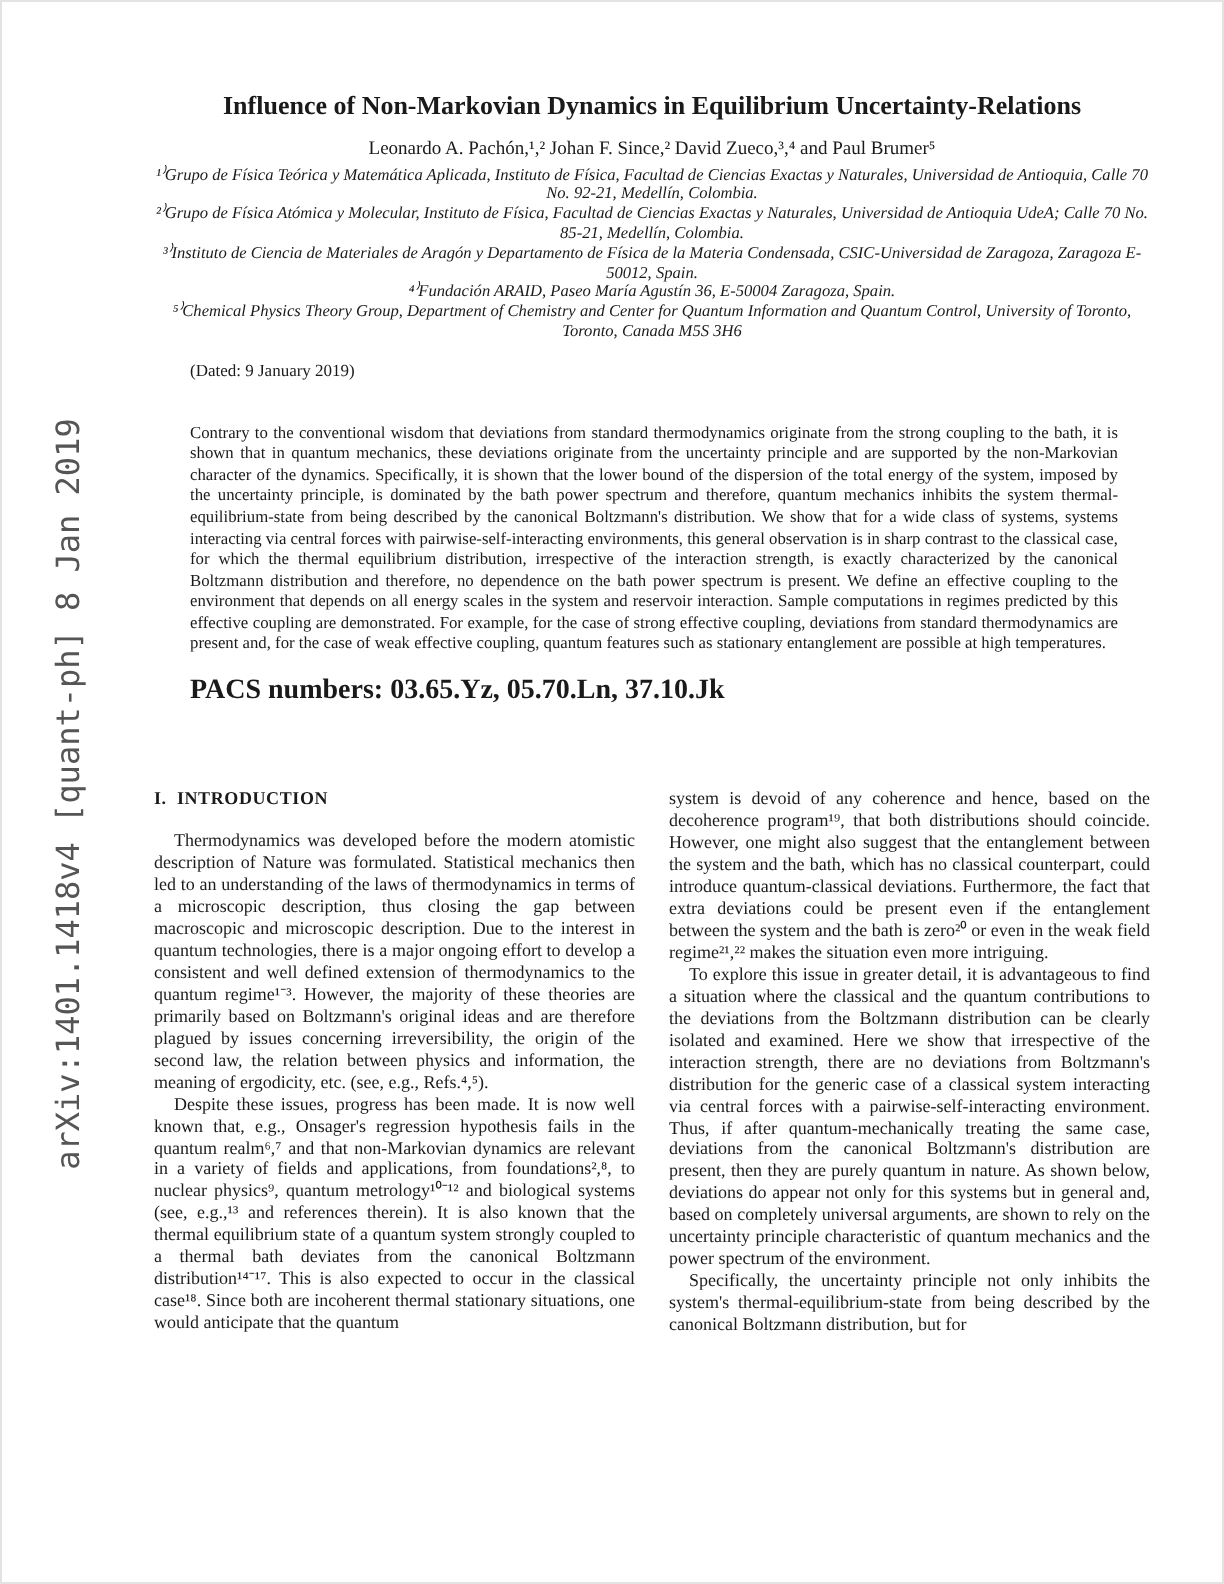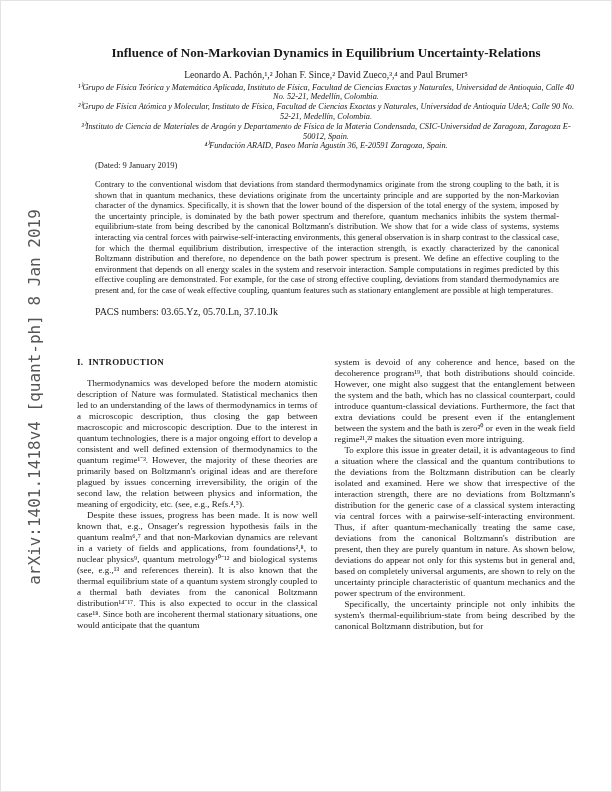--- a/index.html
+++ b/index.html
@@ -43,32 +43,33 @@
   }
   .affiliations {
     margin-top: 3px;
     font-size: 8.3px;
     font-style: italic;
     line-height: 1.18;
   }
   .affil { text-align: center; }
   .dated {
     font-size: 8.5px;
-    margin: 9px 0 10px 18px;
+    margin: 9px 0 22px 18px;
   }
   .abstract {
     font-size: 8.4px;
     line-height: 1.26;
     text-align: justify;
     margin: 0 16px 10px 18px;
     hyphens: auto;
   }
   .pacs {
-    font-size: 10px;
+    font-size: 14px;
     margin: 0 0 40px 18px;
+    font-weight: bold;
   }
   .columns {
     display: flex;
     gap: 17px;
   }
   .col {
     width: 241px;
     font-size: 9px;
     line-height: 1.22;
     text-align: justify;
@@ -90,24 +91,25 @@
 
   <div class="arxiv-banner">arXiv:1401.1418v4 [quant-ph] 8 Jan 2019</div>
 
   <div class="content">
 
     <h1 class="title">Influence of Non-Markovian Dynamics in Equilibrium Uncertainty-Relations</h1>
 
     <div class="authors">Leonardo A. Pachón,¹,² Johan F. Since,² David Zueco,³,⁴ and Paul Brumer⁵</div>
 
     <div class="affiliations">
-      <p class="affil">¹⁾Grupo de Física Teórica y Matemática Aplicada, Instituto de Física, Facultad de Ciencias Exactas y Naturales, Universidad de Antioquia, Calle 40 No. 52-21, Medellín, Colombia.</p>
-      <p class="affil">²⁾Grupo de Física Atómica y Molecular, Instituto de Física, Facultad de Ciencias Exactas y Naturales, Universidad de Antioquia UdeA; Calle 90 No. 52-21, Medellín, Colombia.</p>
+      <p class="affil">¹⁾Grupo de Física Teórica y Matemática Aplicada, Instituto de Física, Facultad de Ciencias Exactas y Naturales, Universidad de Antioquia, Calle 70 No. 92-21, Medellín, Colombia.</p>
+      <p class="affil">²⁾Grupo de Física Atómica y Molecular, Instituto de Física, Facultad de Ciencias Exactas y Naturales, Universidad de Antioquia UdeA; Calle 70 No. 85-21, Medellín, Colombia.</p>
       <p class="affil">³⁾Instituto de Ciencia de Materiales de Aragón y Departamento de Física de la Materia Condensada, CSIC-Universidad de Zaragoza, Zaragoza E-50012, Spain.</p>
-      <p class="affil">⁴⁾Fundación ARAID, Paseo María Agustín 36, E-20591 Zaragoza, Spain.</p>
+      <p class="affil">⁴⁾Fundación ARAID, Paseo María Agustín 36, E-50004 Zaragoza, Spain.</p>
+      <p class="affil">⁵⁾Chemical Physics Theory Group, Department of Chemistry and Center for Quantum Information and Quantum Control, University of Toronto, Toronto, Canada M5S 3H6</p>
     </div>
 
     <p class="dated">(Dated: 9 January 2019)</p>
 
     <p class="abstract">Contrary to the conventional wisdom that deviations from standard thermodynamics originate from the strong coupling to the bath, it is shown that in quantum mechanics, these deviations originate from the uncertainty principle and are supported by the non-Markovian character of the dynamics. Specifically, it is shown that the lower bound of the dispersion of the total energy of the system, imposed by the uncertainty principle, is dominated by the bath power spectrum and therefore, quantum mechanics inhibits the system thermal-equilibrium-state from being described by the canonical Boltzmann's distribution. We show that for a wide class of systems, systems interacting via central forces with pairwise-self-interacting environments, this general observation is in sharp contrast to the classical case, for which the thermal equilibrium distribution, irrespective of the interaction strength, is exactly characterized by the canonical Boltzmann distribution and therefore, no dependence on the bath power spectrum is present. We define an effective coupling to the environment that depends on all energy scales in the system and reservoir interaction. Sample computations in regimes predicted by this effective coupling are demonstrated. For example, for the case of strong effective coupling, deviations from standard thermodynamics are present and, for the case of weak effective coupling, quantum features such as stationary entanglement are possible at high temperatures.</p>
 
     <p class="pacs">PACS numbers: 03.65.Yz, 05.70.Ln, 37.10.Jk</p>
 
     <div class="columns">
 

